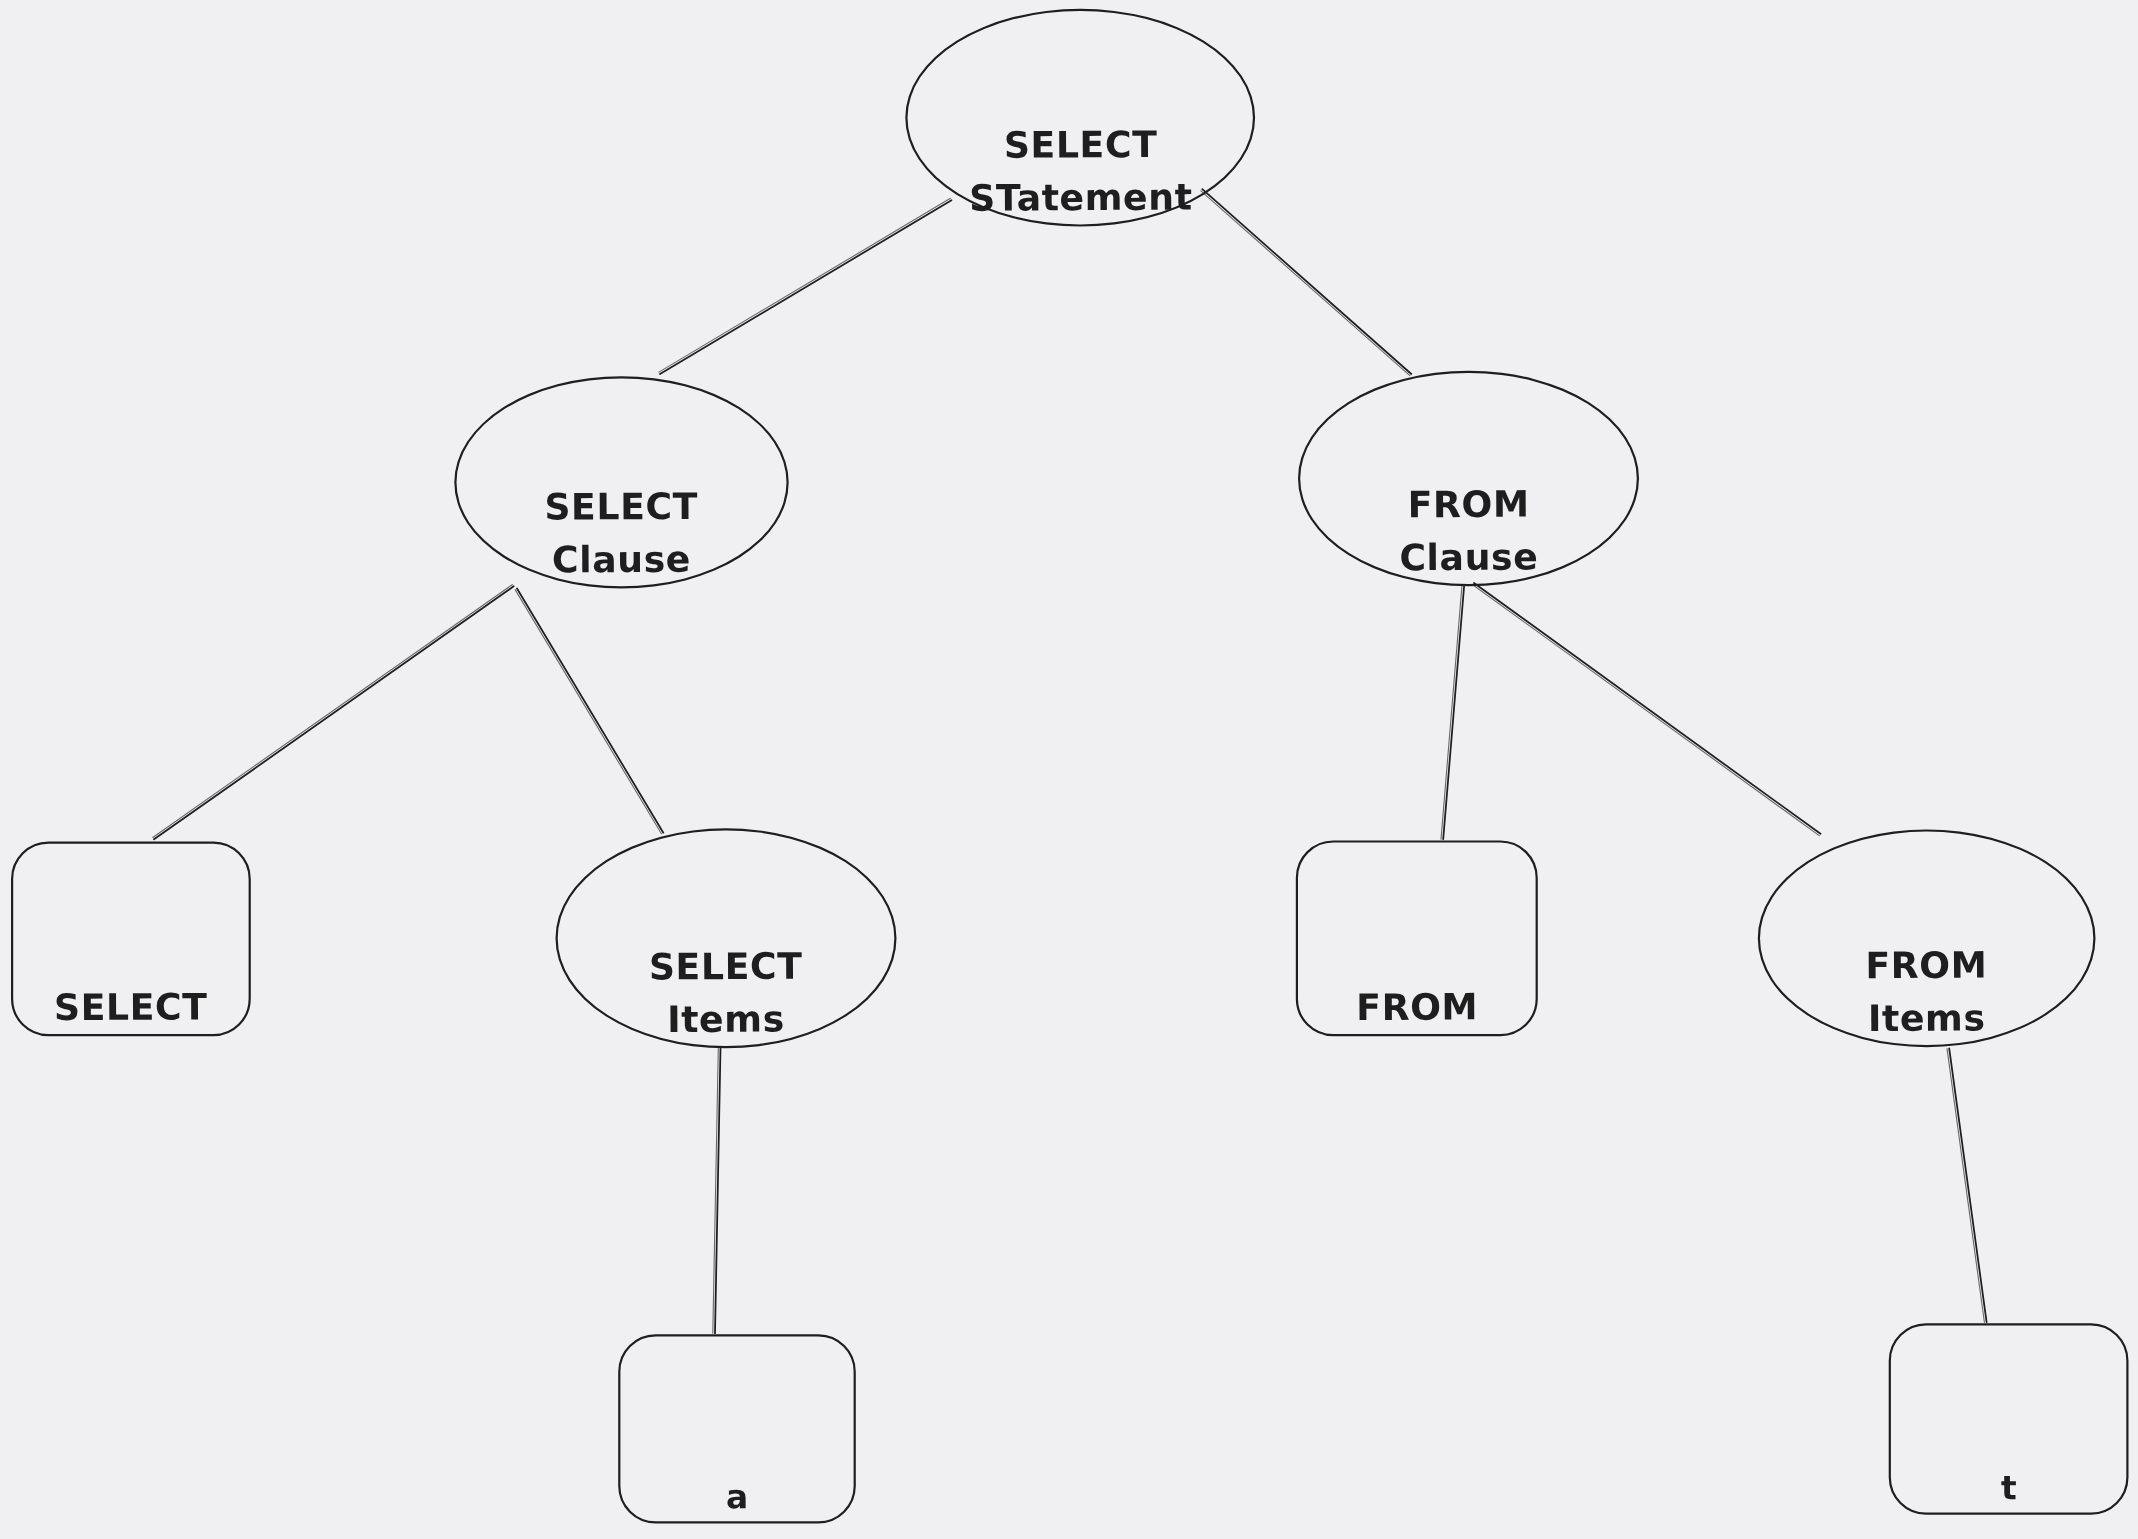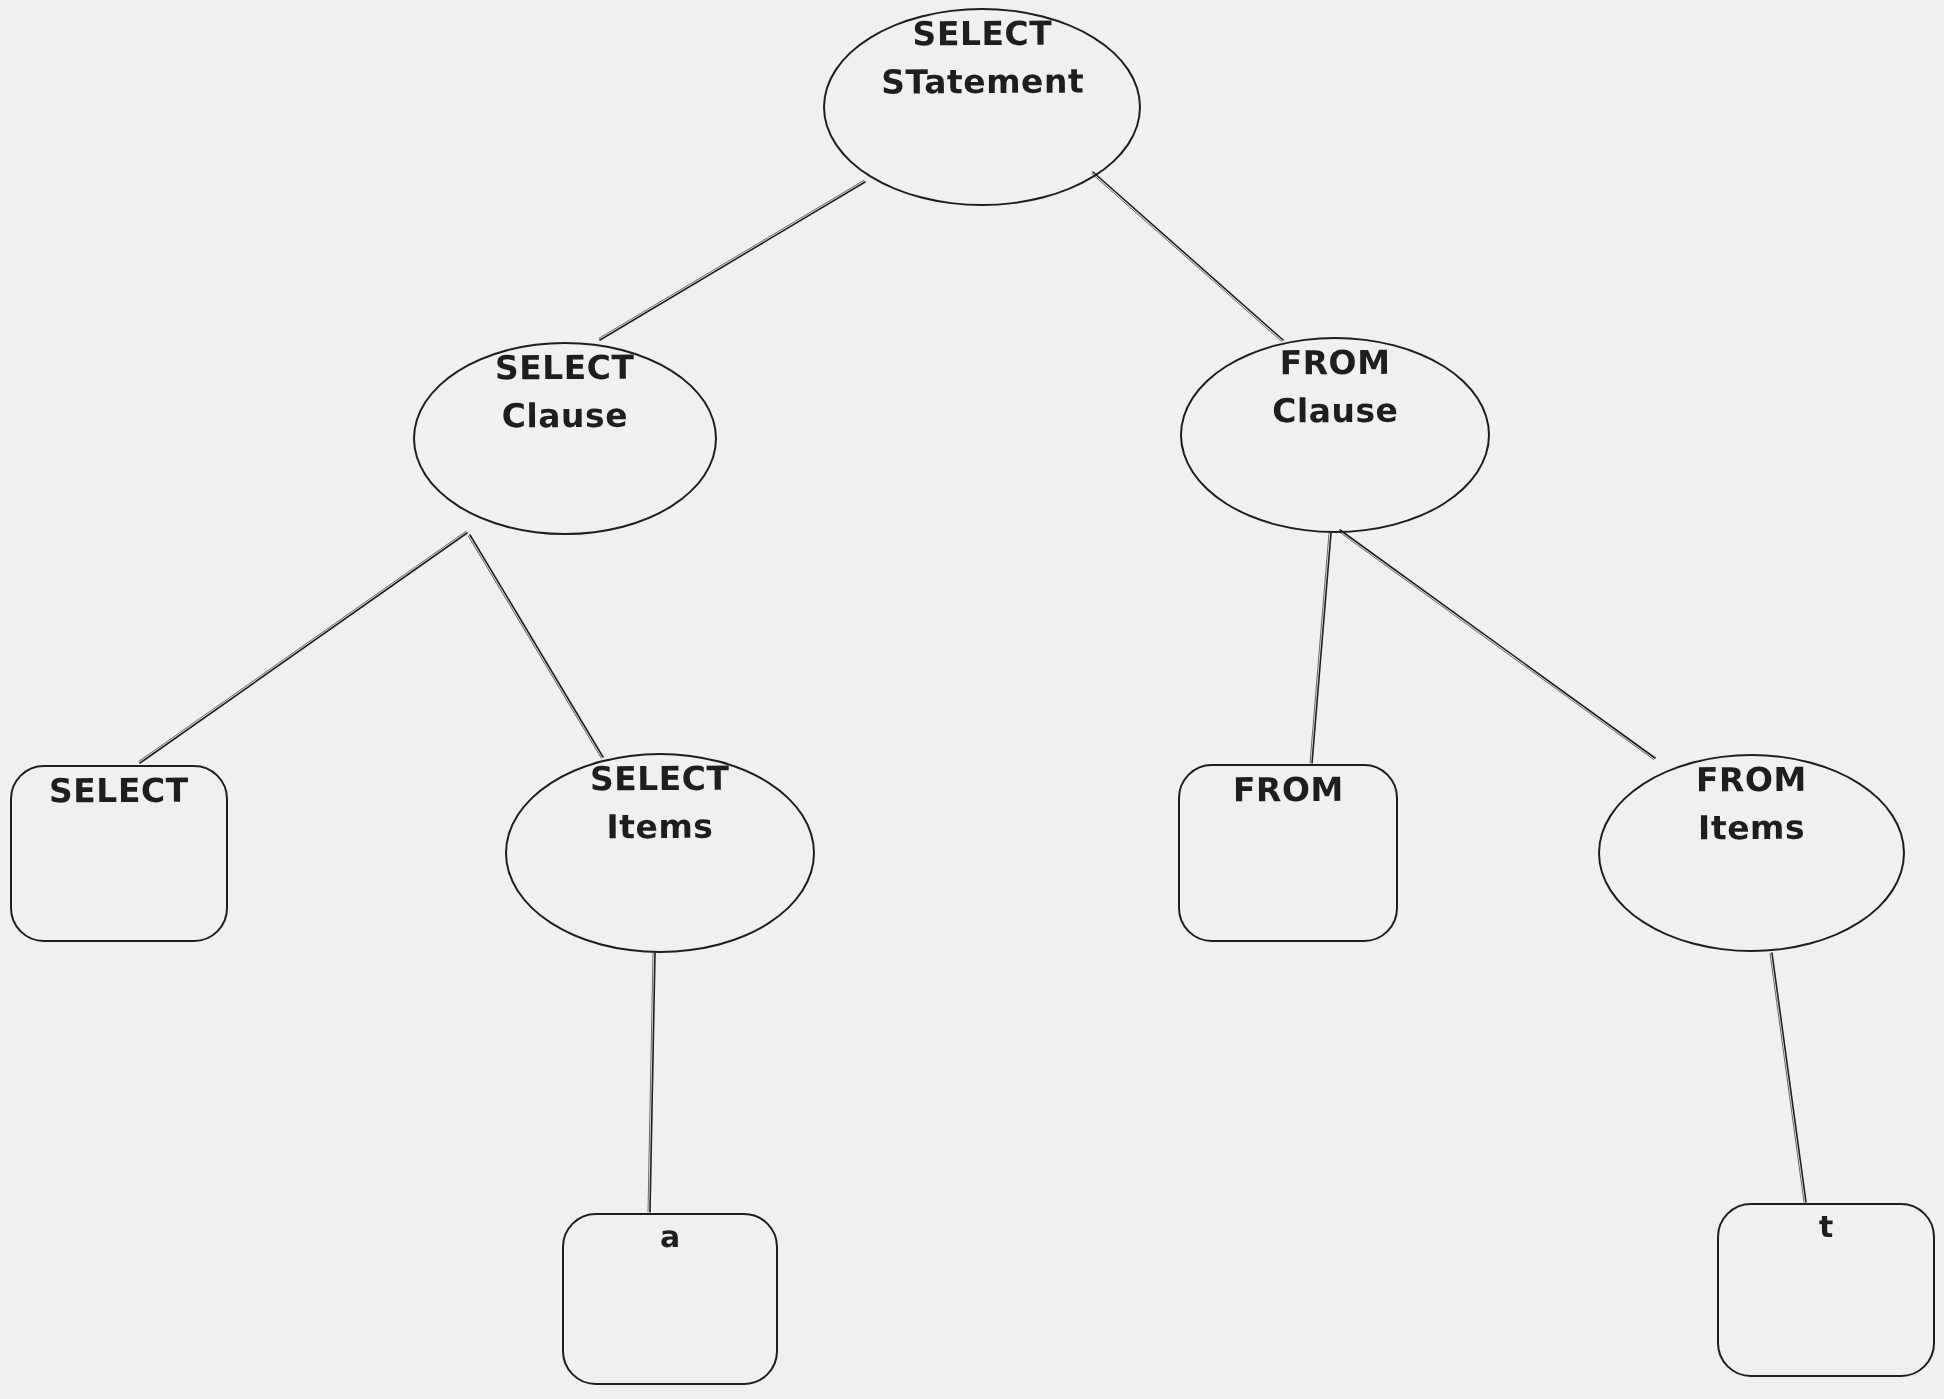--- a/index.html
+++ b/index.html
@@ -20,21 +20,21 @@
   #edge-layer {
     position: absolute;
     left: 0;
     top: 0;
     width: 1944px;
     height: 1399px;
   }
   .node {
     position: absolute;
     display: flex;
-    align-items: flex-start;
+    align-items: flex-end;
     justify-content: center;
     box-sizing: border-box;
     background: transparent;
   }
   .node.ellipse {
     border-radius: 50%;
   }
   .node.rectangle {
     border-radius: 34px;
   }

